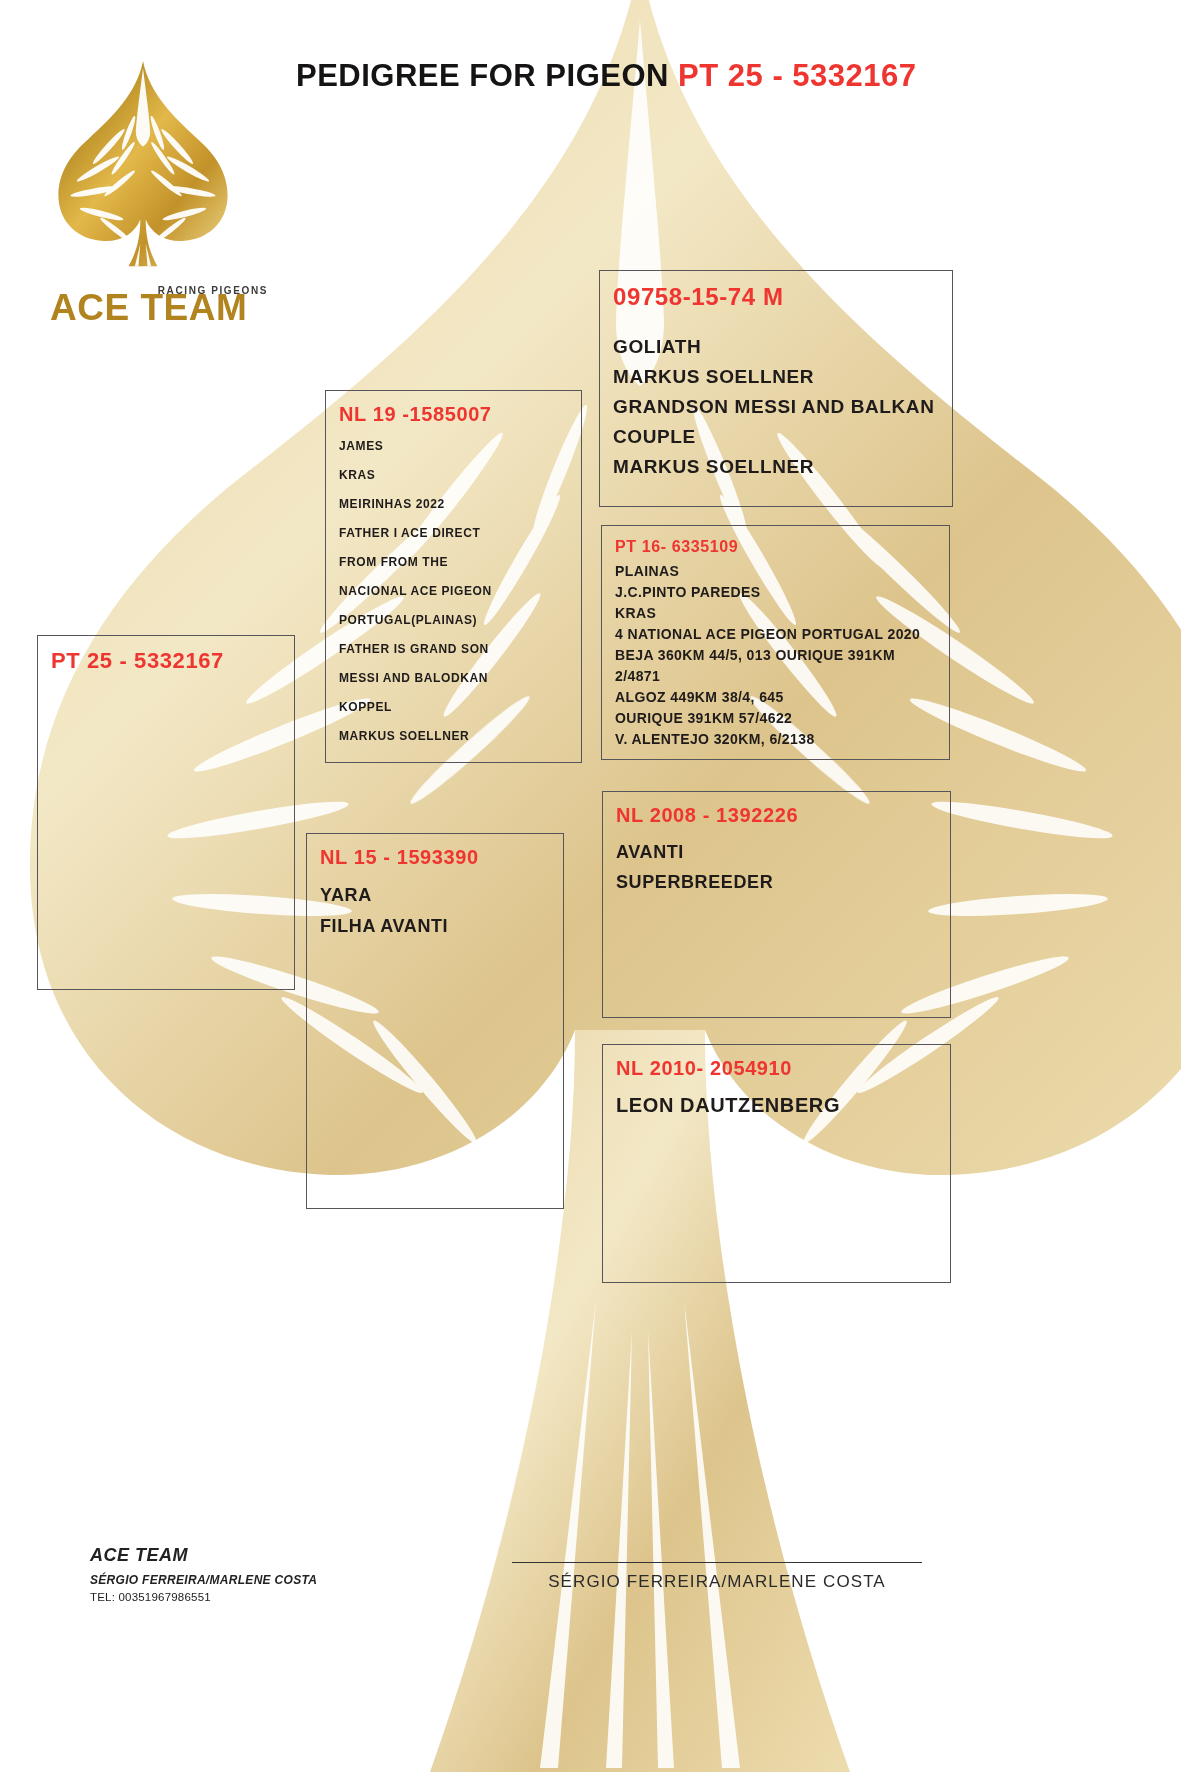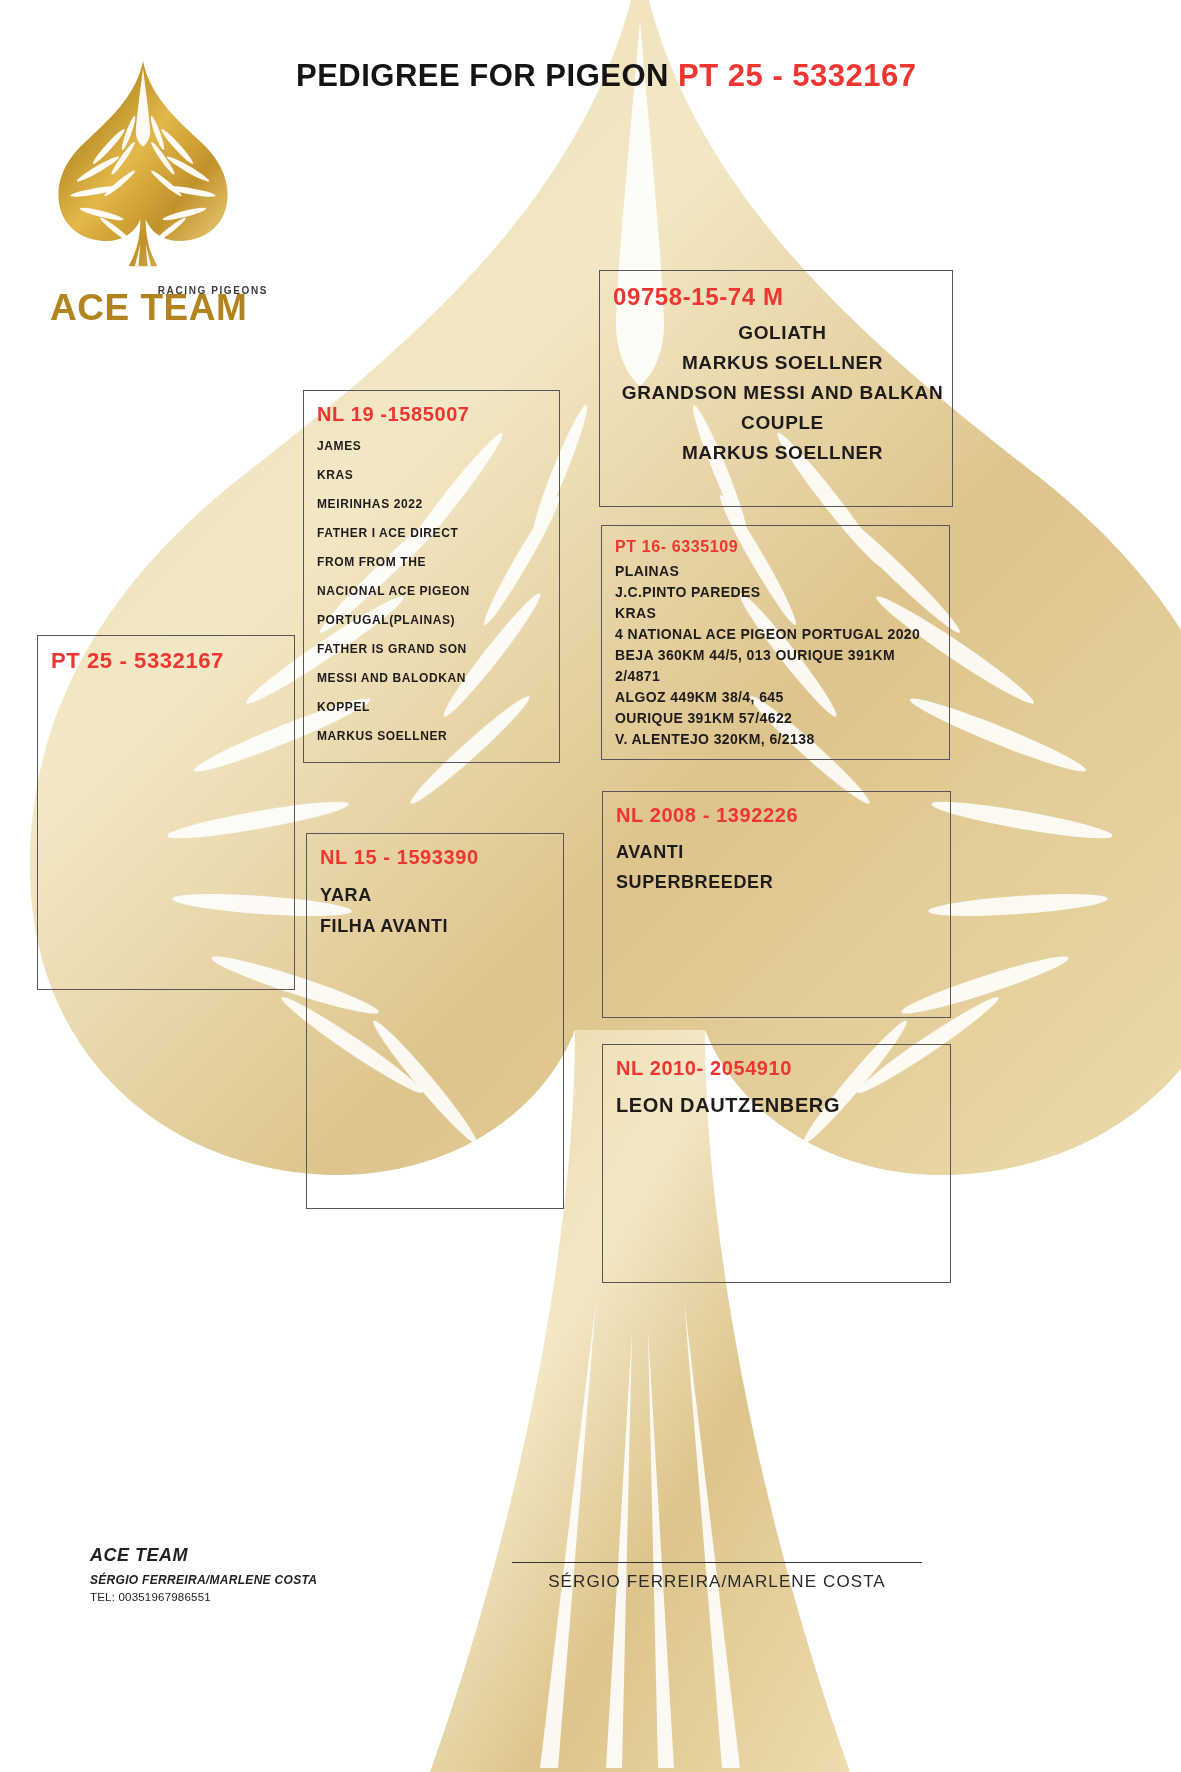--- a/index.html
+++ b/index.html
@@ -36,21 +36,21 @@
 
   .pbox{
     position:absolute;border:1px solid var(--border-gray);background:transparent;
     padding:12px 0 0 13px;box-sizing:border-box;
   }
   .ring{color:var(--ring-red);font-weight:bold;white-space:nowrap;letter-spacing:.6px;}
   .plines{font-weight:bold;color:var(--text-dark);letter-spacing:.6px;}
   .plines .bline{white-space:nowrap;}
 
   
-  .b-sire .ring{font-size:24px;}           .b-sire .plines{margin-top:7px;font-size:19px;line-height:30px;text-align:center;}
+  .b-sire .ring{font-size:24px;}           .b-sire .plines{margin-top:21px;font-size:19px;line-height:30px;}
   .b-nl19 .ring{font-size:20px;}           .b-nl19 .plines{margin-top:6px;font-size:12px;line-height:29px;}
   .b-pt16 .ring{font-size:16px;}           .b-pt16 .plines{margin-top:5px;font-size:14px;line-height:21px;letter-spacing:.4px;}
   .b-pt25 .ring{font-size:22px;}           .b-pt25 .plines{margin-top:36px;font-size:18px;line-height:30px;}
   .b-nl15 .ring{font-size:20px;}           .b-nl15 .plines{margin-top:11px;font-size:18px;line-height:31px;}
   .b-nl2008 .ring{font-size:20px;}         .b-nl2008 .plines{margin-top:10px;font-size:18px;line-height:30px;}
   .b-nl2010 .ring{font-size:20px;}         .b-nl2010 .plines{margin-top:10px;font-size:20px;line-height:30px;}
 
   .footer-left{position:absolute;left:90px;top:1545px;color:#222;}
   .ft-team{font-style:italic;font-weight:bold;font-size:18px;letter-spacing:.5px;}
   .ft-owners{font-style:italic;font-weight:bold;font-size:12px;margin-top:7px;letter-spacing:.3px;}
@@ -171,21 +171,21 @@
     <div class="ring">09758-15-74 M</div>
     <div class="plines">
         <div class="bline">GOLIATH</div>
         <div class="bline">MARKUS SOELLNER</div>
         <div class="bline">GRANDSON MESSI AND BALKAN</div>
         <div class="bline">COUPLE</div>
         <div class="bline">MARKUS SOELLNER</div>
       </div>
   </div>
 
-  <div class="pbox b-nl19 fg" style="left:303px;top:390px;width:257px;height:373px;">
+  <div class="pbox b-nl19 fg" style="left:325px;top:390px;width:257px;height:373px;">
     <div class="ring">NL 19 -1585007</div>
     <div class="plines">
         <div class="bline">JAMES</div>
         <div class="bline">KRAS</div>
         <div class="bline">MEIRINHAS 2022</div>
         <div class="bline">FATHER I ACE DIRECT</div>
         <div class="bline">FROM FROM THE</div>
         <div class="bline">NACIONAL ACE PIGEON</div>
         <div class="bline">PORTUGAL(PLAINAS)</div>
         <div class="bline">FATHER IS GRAND SON</div>

